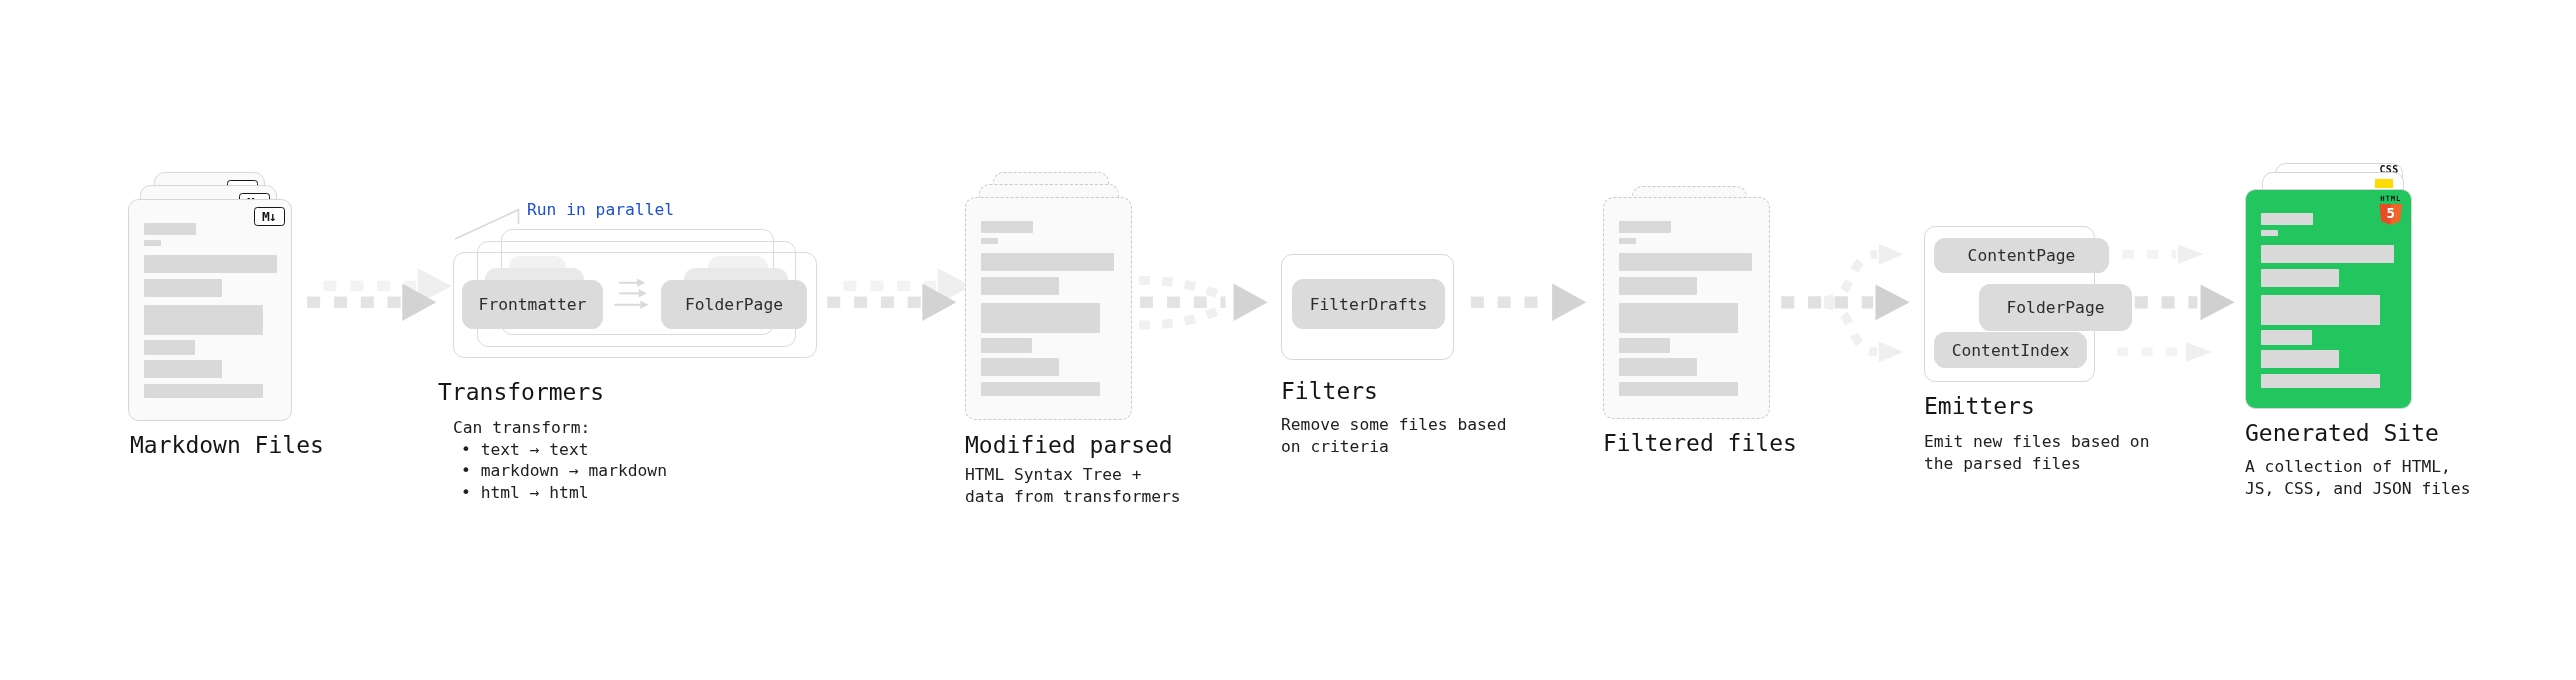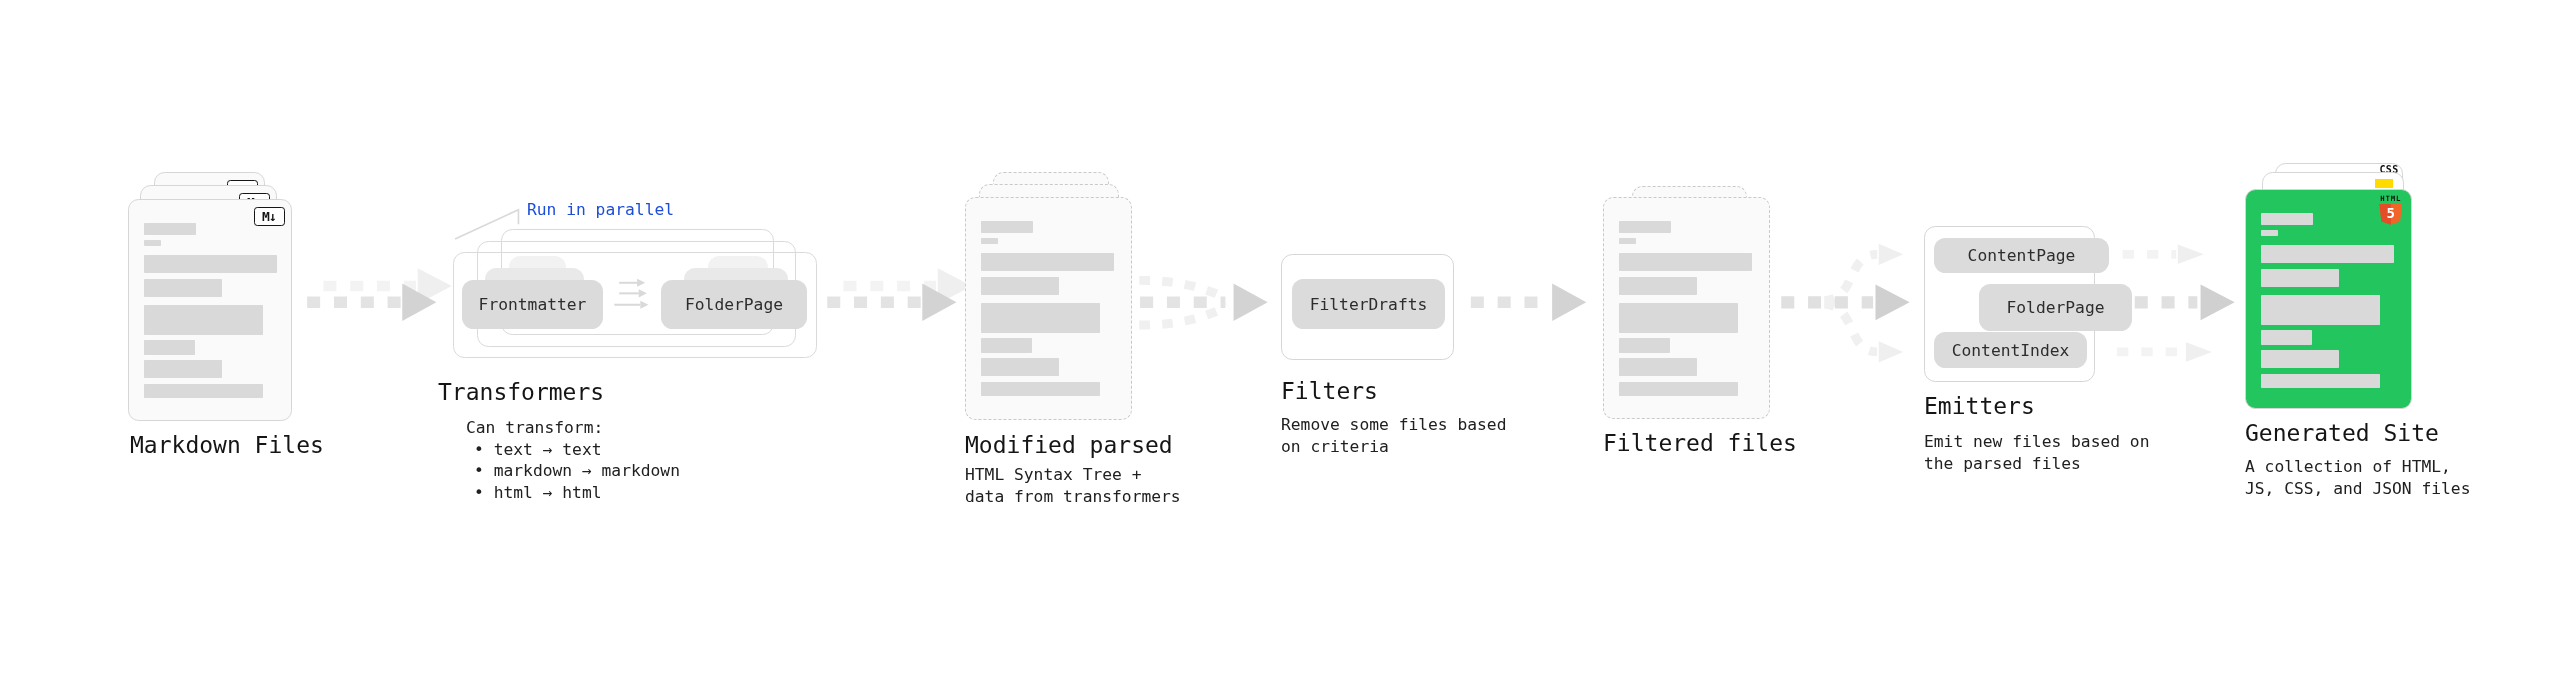--- a/index.html
+++ b/index.html
@@ -175,21 +175,21 @@
 
     <div class="node ghost2" style="left:509px;top:256px;width:57px;height:49px;"></div>
     <div class="node ghost1" style="left:485px;top:268px;width:99px;height:49px;"></div>
     <div class="node" style="left:462px;top:280px;width:141px;height:49px;">Frontmatter</div>
 
     <div class="node ghost2" style="left:708px;top:256px;width:60px;height:49px;"></div>
     <div class="node ghost1" style="left:684px;top:268px;width:104px;height:49px;"></div>
     <div class="node" style="left:661px;top:280px;width:146px;height:49px;">FolderPage</div>
 
     <div class="stage-title" style="left:438px;top:379px;">Transformers</div>
-    <div class="stage-desc" style="left:453px;top:417px;margin-left:13px;">
+    <div class="stage-desc" style="left:453px;top:417px;">
       <div>Can transform:</div>
       <div class="bullet">• text → text</div>
       <div class="bullet">• markdown → markdown</div>
       <div class="bullet">• html → html</div>
     </div>
   </div>
 
   <div class="layer">
     <div class="file-card dashed" style="left:993px;top:172px;width:116px;height:223px;"></div>
     <div class="file-card dashed" style="left:979px;top:184px;width:140px;height:223px;"></div>

